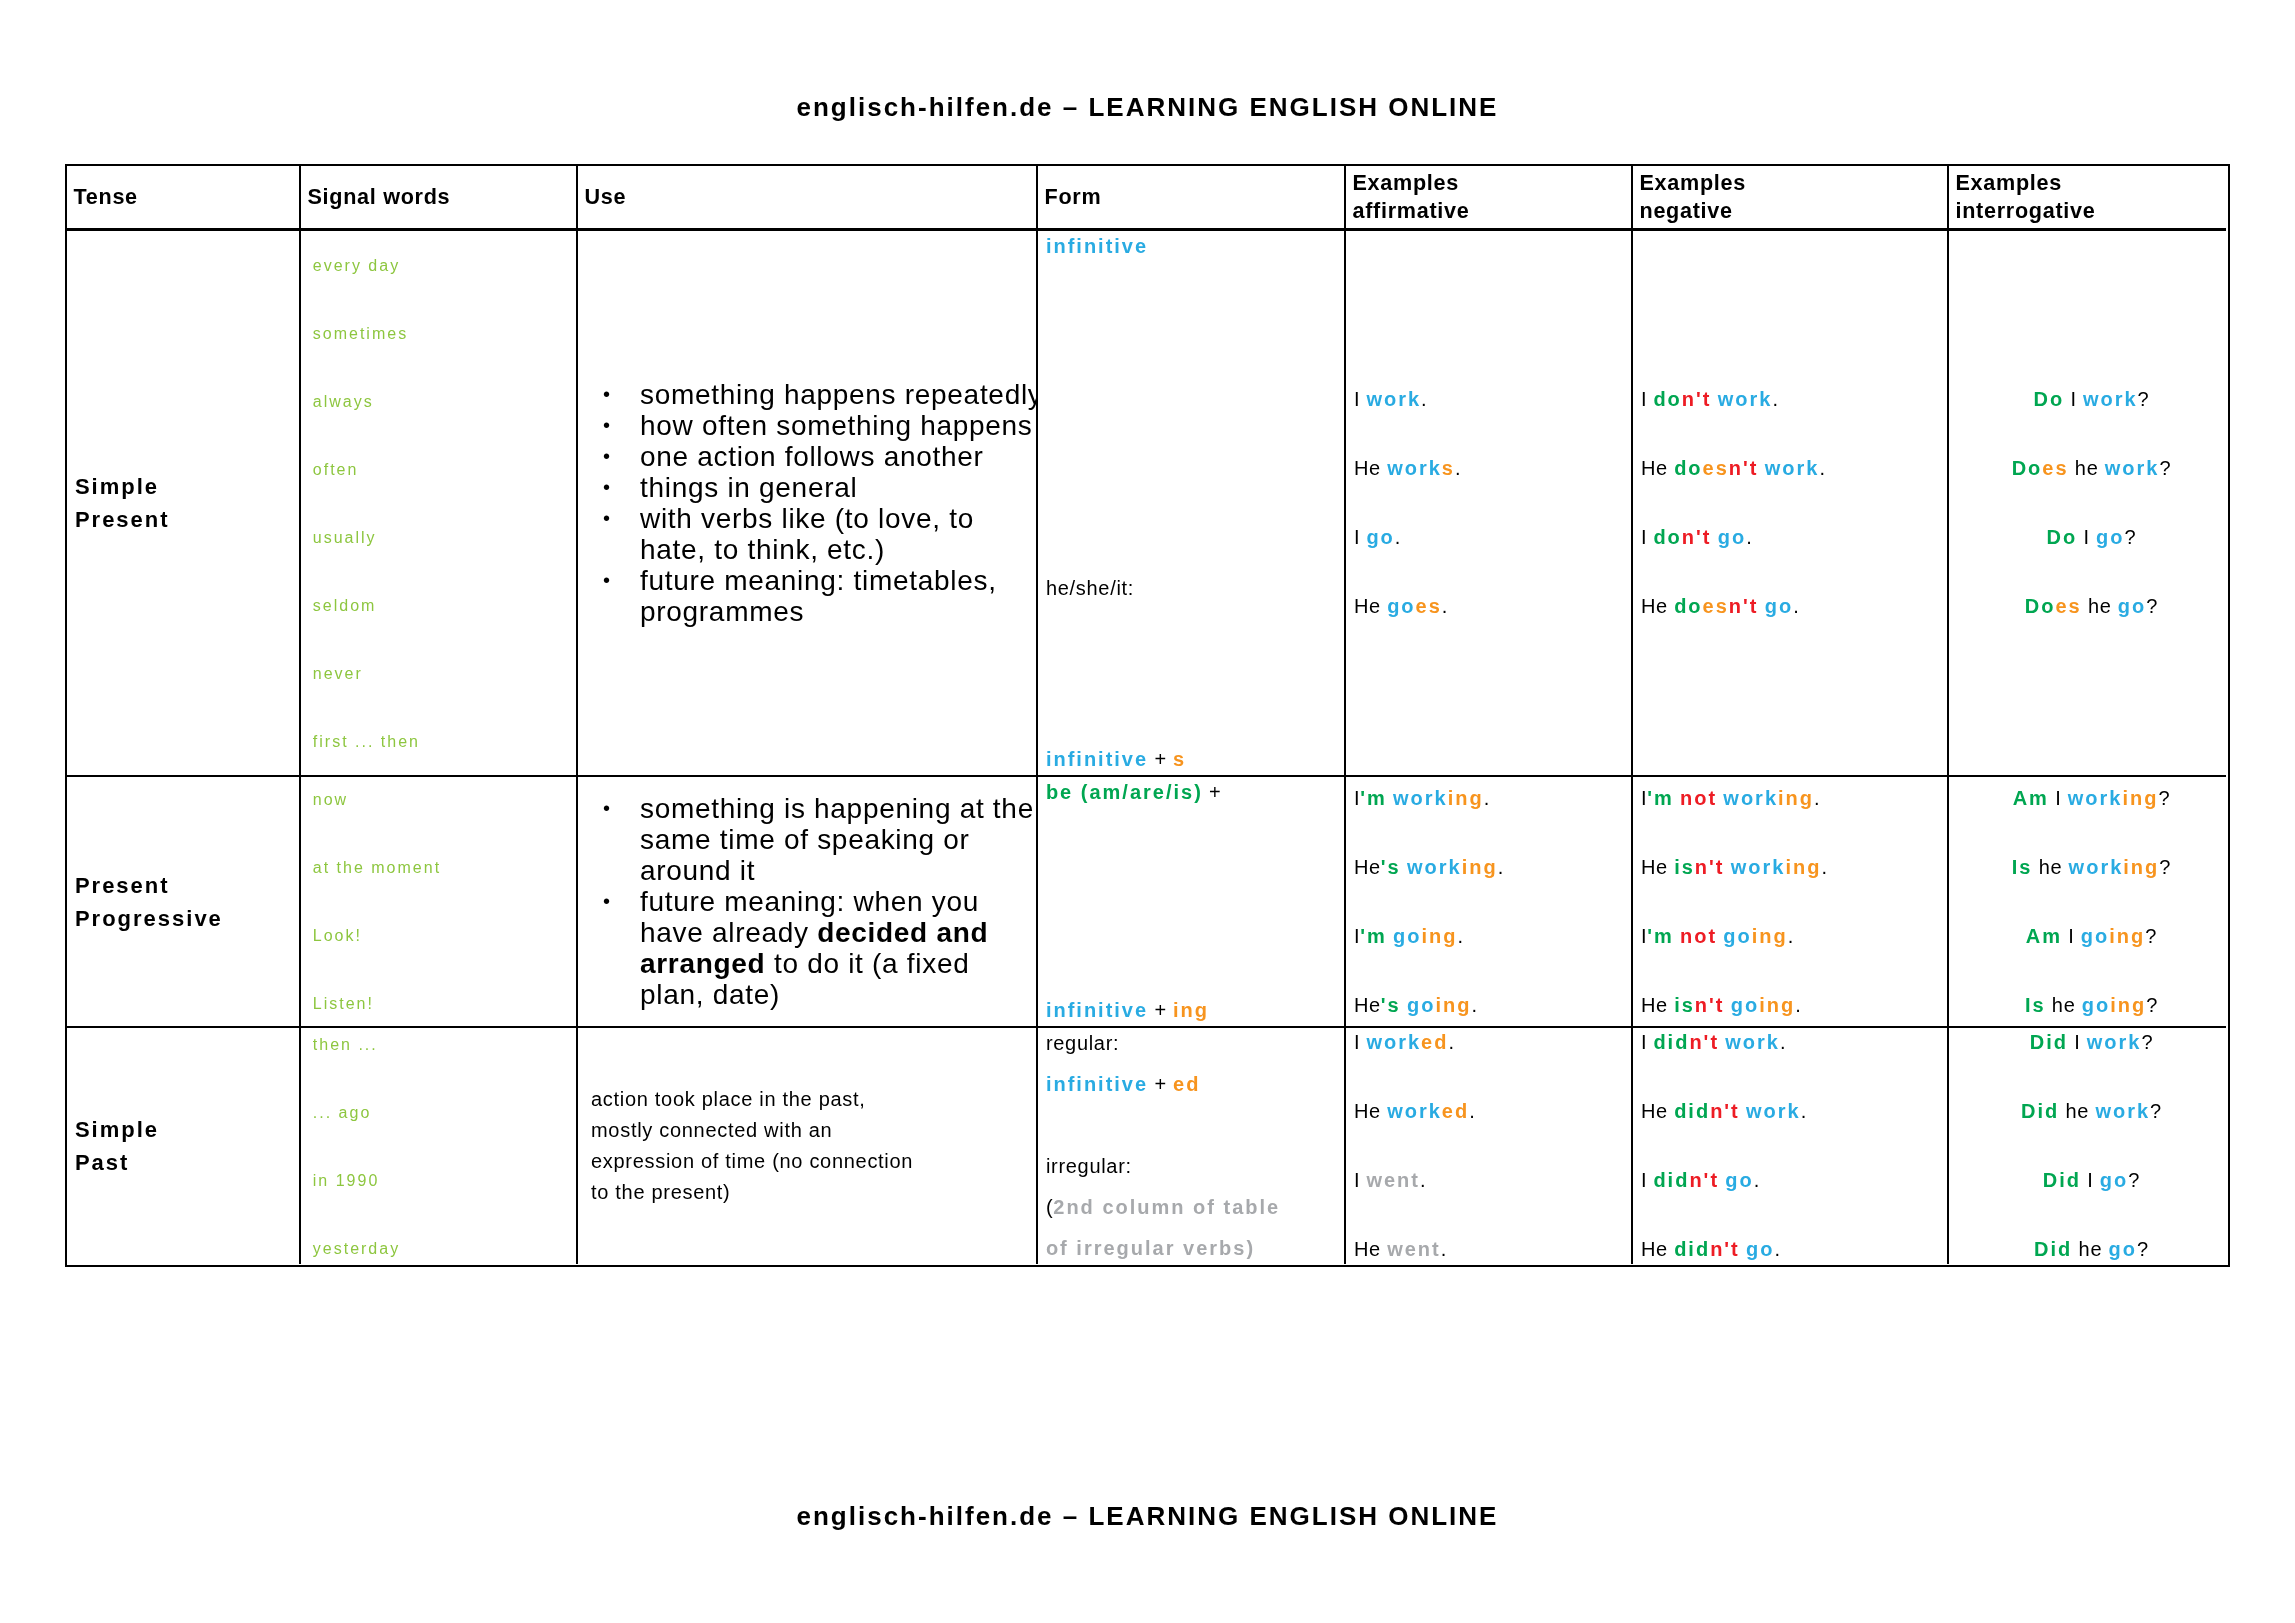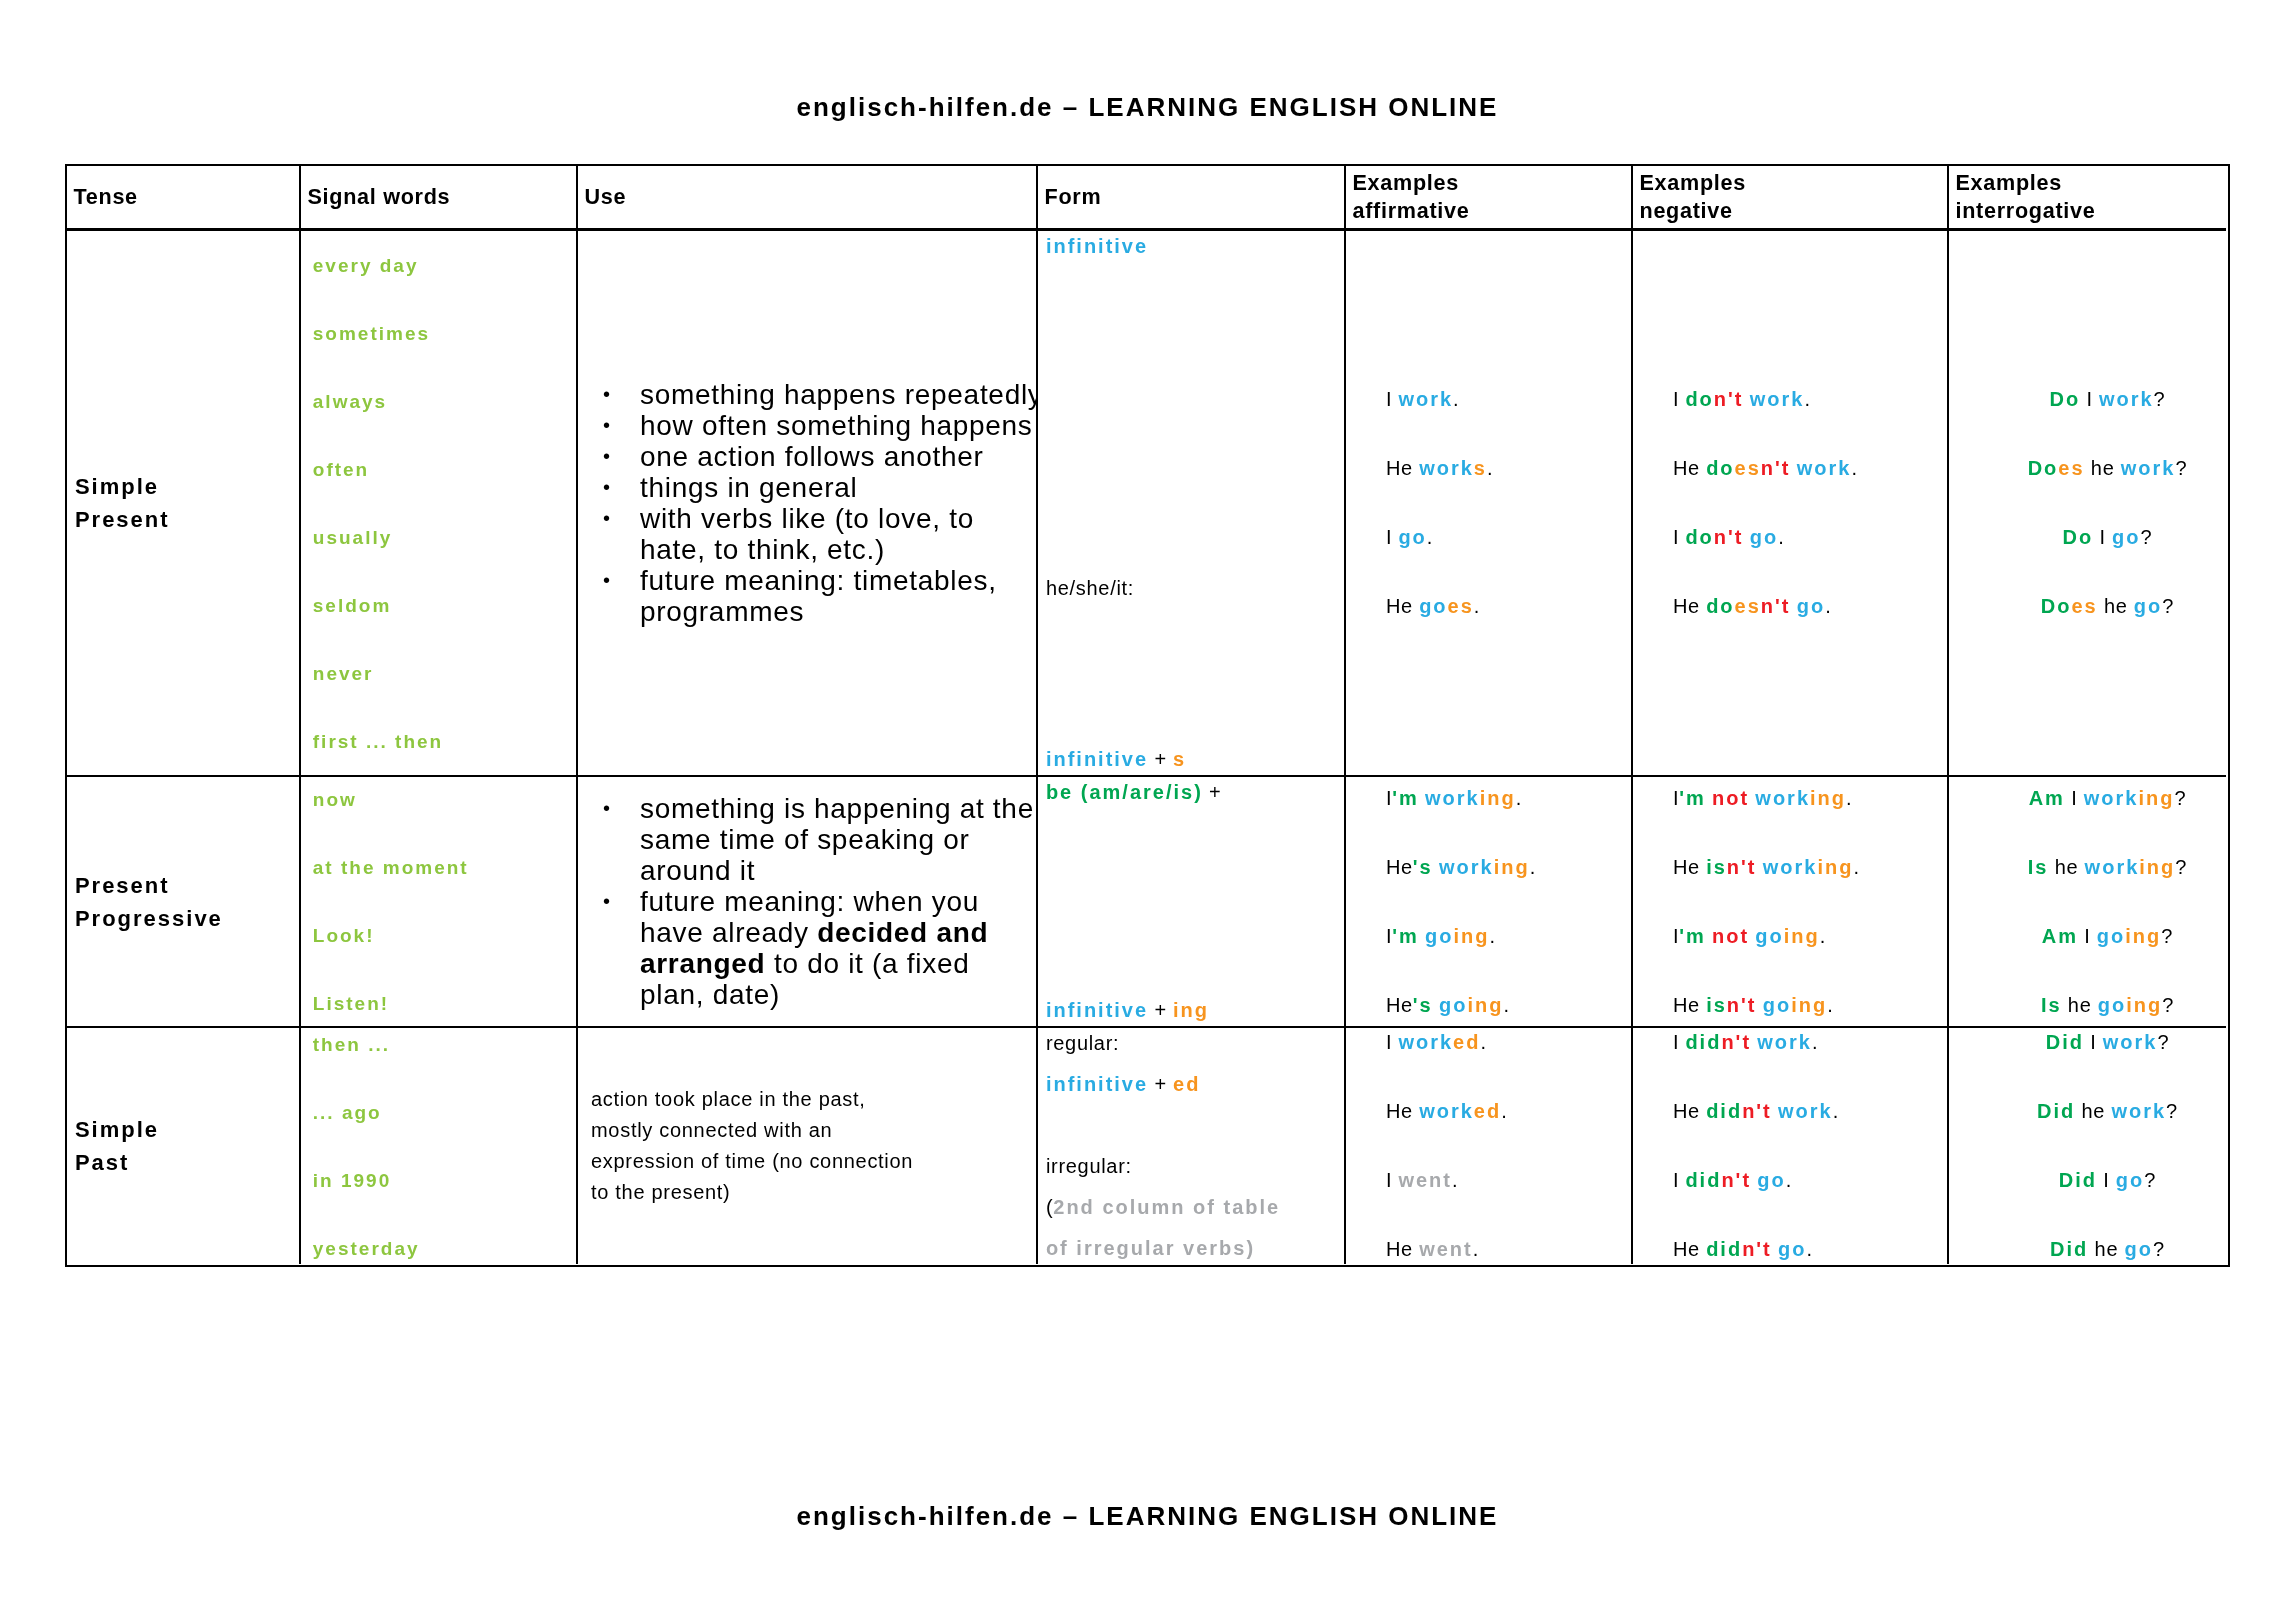--- a/index.html
+++ b/index.html
@@ -23,37 +23,37 @@
   .cell.hd{border-bottom:3.3px solid #000;display:flex;align-items:center;
            padding-left:6.5px;font-weight:bold;font-size:21.6px;
            letter-spacing:0.7px;white-space:pre-line;line-height:1.3;}
   .cell.br{border-bottom:none;}
 
   .tense{display:flex;align-items:center;padding-left:7.9px;font-weight:bold;
          font-size:22px;letter-spacing:2px;white-space:pre-line;line-height:1.5;}
 
   .sigcell{display:flex;flex-direction:column;justify-content:center;
            gap:43px;padding-left:11.8px;}
-  .sig{color:var(--lg);font-weight:bold;font-size:19px;letter-spacing:2px;
+  .sig{color:var(--lg);font-weight:normal;font-size:16px;letter-spacing:2px;
        line-height:25px;white-space:pre;}
 
   .usecell{display:flex;flex-direction:column;justify-content:center;
            padding-left:25px;padding-right:3.9px;}
   .bullet{display:flex;}
   .dot{flex:0 0 37px;font-size:20px;line-height:31px;}
   .bline{font-size:28px;line-height:31px;white-space:pre;}
   .para{padding-left:13px;}
 
   .formcell{display:flex;flex-direction:column;justify-content:space-between;
             padding-left:7.9px;}
   .line{font-size:20px;line-height:31px;white-space:pre;}
 
   .excell{display:flex;flex-direction:column;justify-content:center;
           gap:44px;padding-left:7.9px;}
-  .excell .line{line-height:25px;margin-left:32px;}
+  .excell .line{line-height:25px;}
 
   .seg.k{color:var(--k);letter-spacing:0.7px;}
   .seg.b{color:var(--k);font-weight:bold;letter-spacing:0.7px;}
   .seg.g{color:var(--g);font-weight:bold;letter-spacing:2px;}
   .seg.bl{color:var(--bl);font-weight:bold;letter-spacing:2px;}
   .seg.o{color:var(--o);font-weight:bold;letter-spacing:2px;}
   .seg.r{color:var(--r);font-weight:bold;letter-spacing:2px;}
   .seg.gy{color:var(--gy);font-weight:bold;letter-spacing:2px;}
 </style>
 </head>

